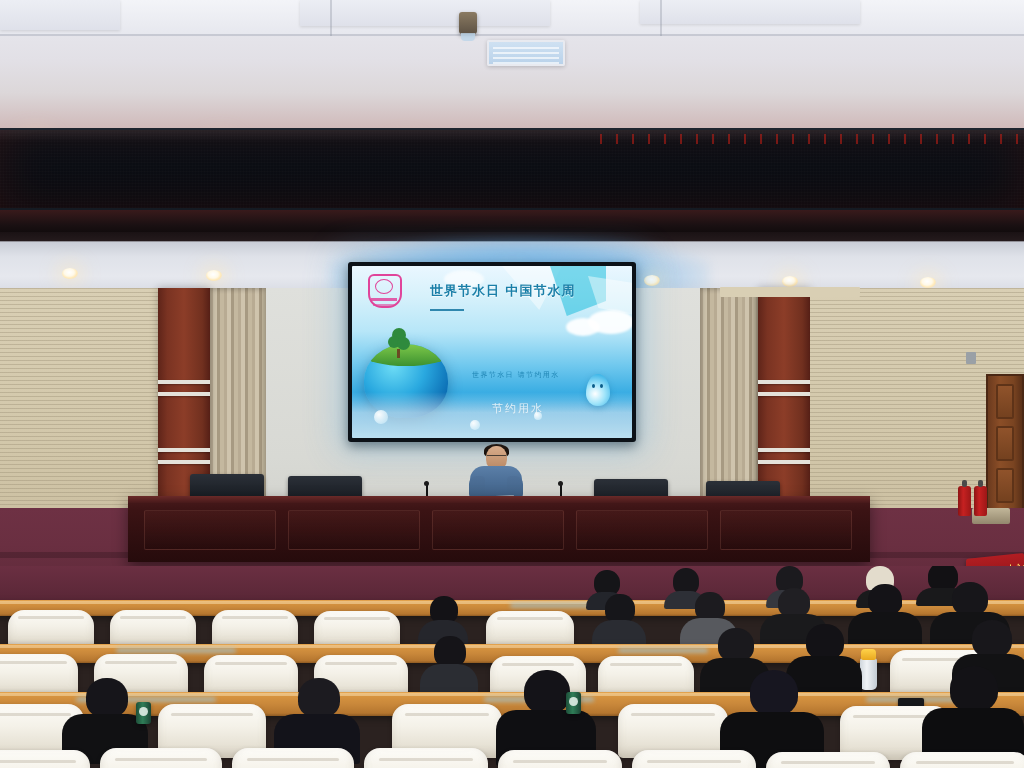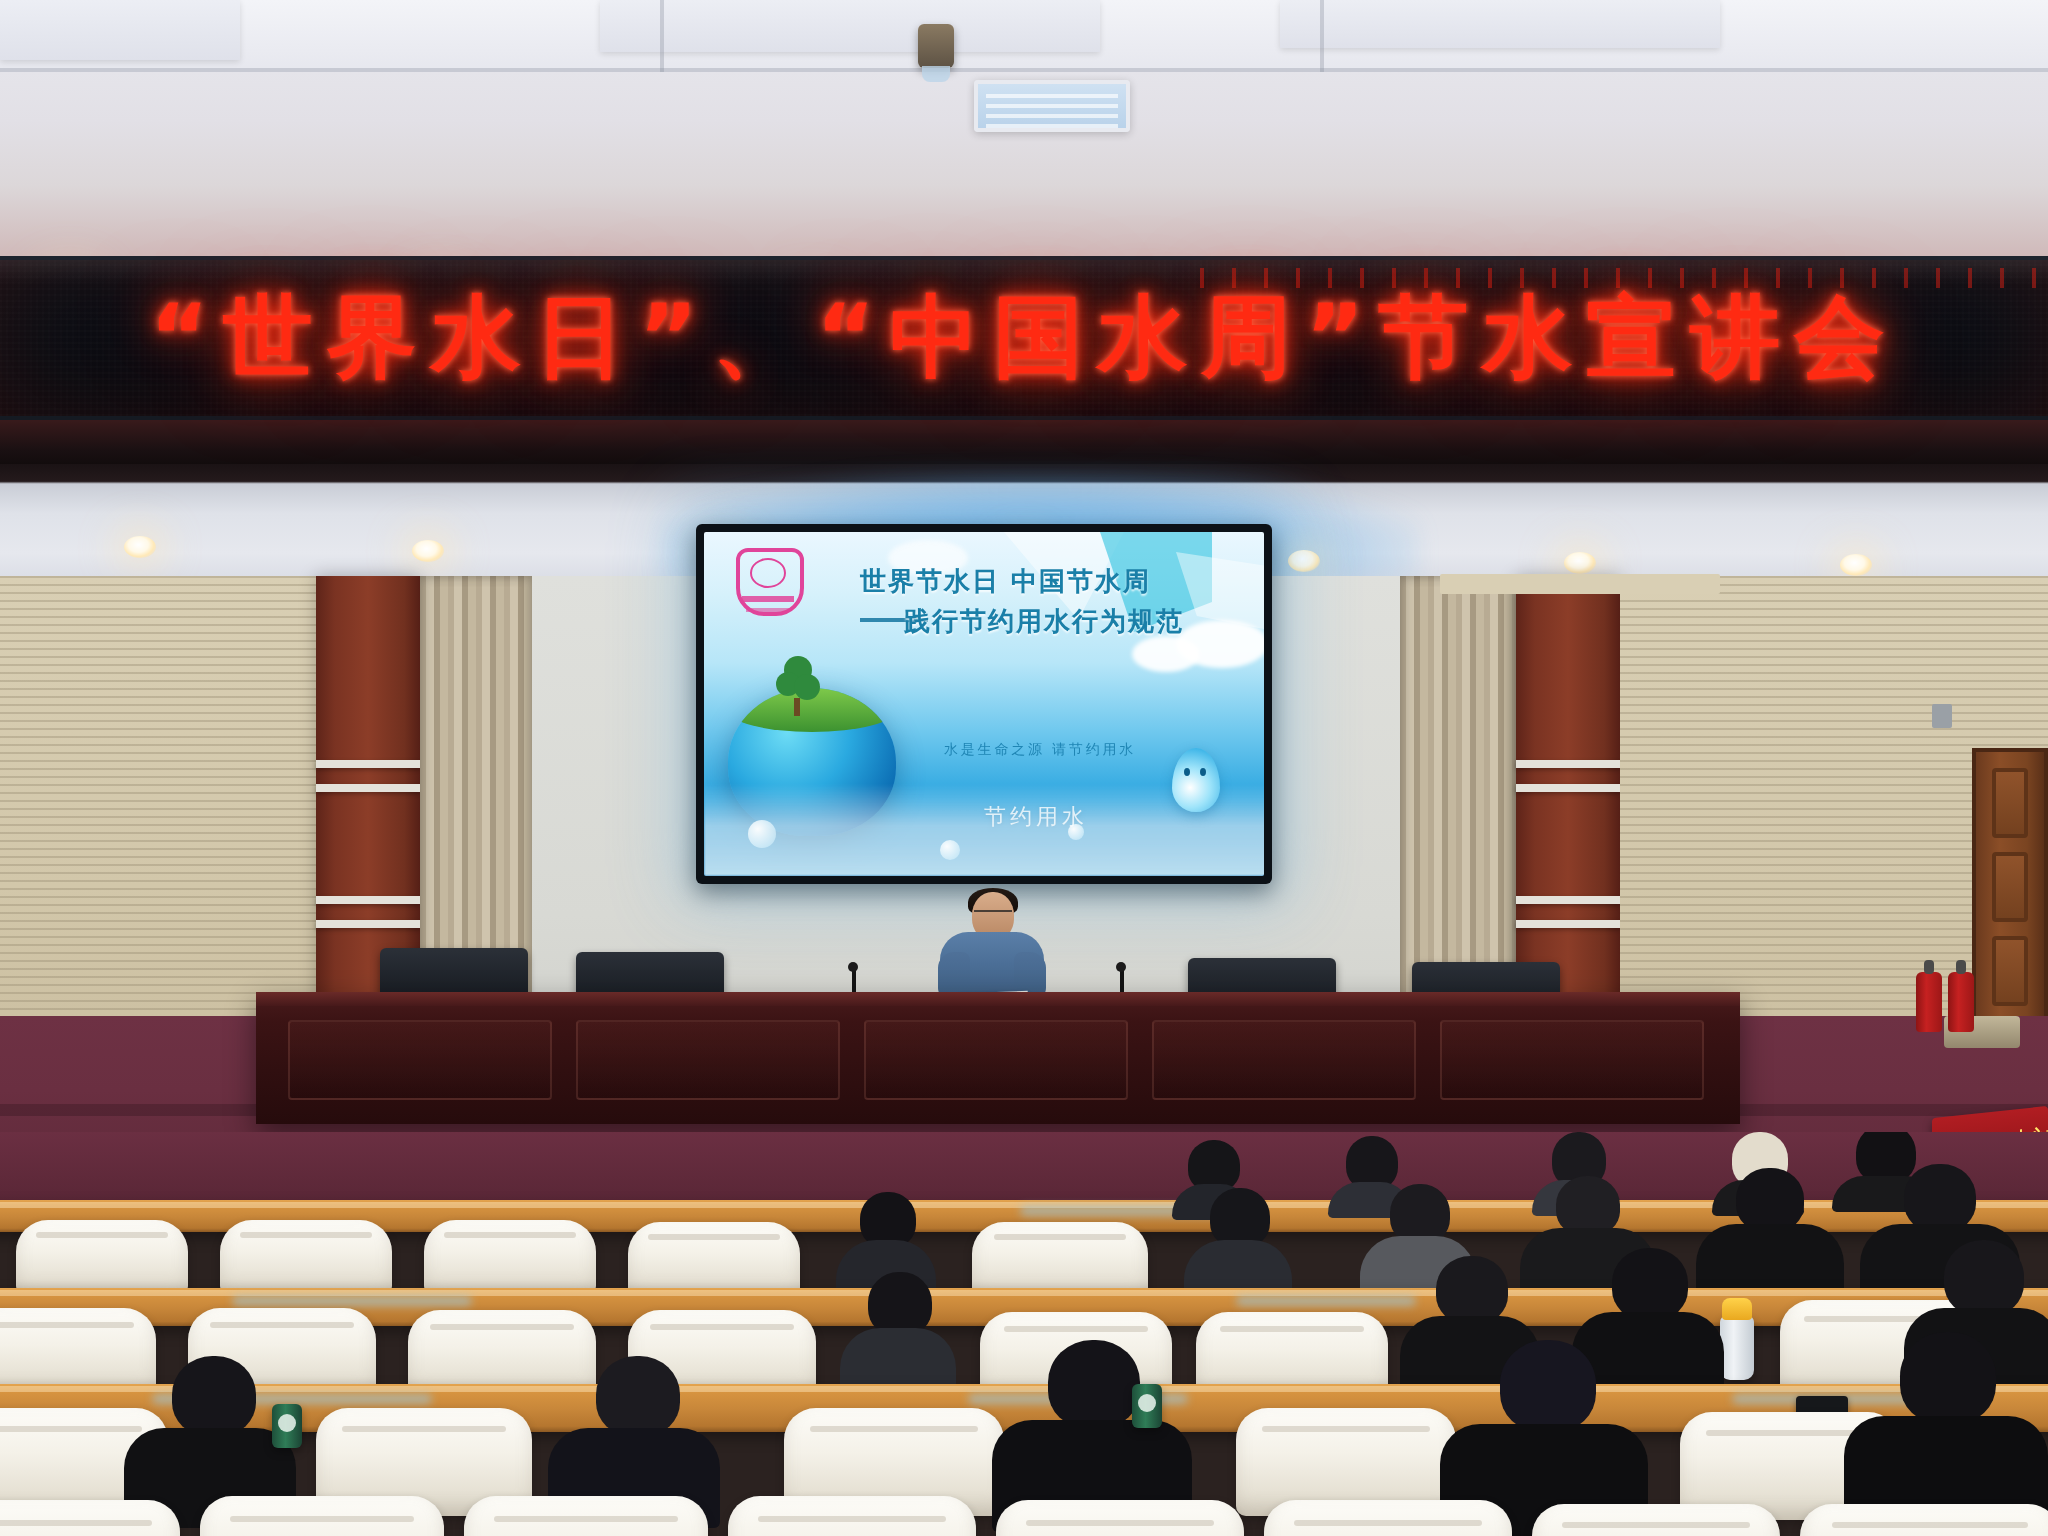--- a/index.html
+++ b/index.html
@@ -225,21 +225,20 @@
     <div class="dlight" style="left:396px;top:150px;"></div>
     <div class="dlight" style="left:575px;top:155px;"></div>
     <div class="dlight" style="left:753px;top:158px;"></div>
     <div class="dlight" style="left:928px;top:161px;"></div>
   </div>
 
   <div class="banner">
     <div class="bg-grid"></div>
     <div class="banner-sheen"></div>
     <div class="banner-dots"></div>
-    <div class="banner-text">“世界水日”、“中国水周”节水宣讲会</div>
   </div>
 
   <div class="soffit"></div>
   <div class="soffit-glow"></div>
   <div class="dlight sm" style="left:62px;top:268px;"></div>
   <div class="dlight sm" style="left:206px;top:270px;"></div>
   <div class="dlight sm" style="left:354px;top:272px;"></div>
   <div class="dlight sm" style="left:504px;top:274px;"></div>
   <div class="dlight sm" style="left:644px;top:275px;"></div>
   <div class="dlight sm" style="left:782px;top:276px;"></div>
@@ -286,22 +285,21 @@
 
       <div class="sc-logo">
         <div class="shield"></div>
           <div class="inner"></div>
           <div class="bar"></div>
           <div class="bar2"></div>
       </div>
 
       <div class="sc-title">世界节水日  中国节水周</div>
       <div class="sc-dash"></div>
-      <div class="sc-title2">践行节约用水行为规范</div>
-      <div class="sc-small">水是生命之源   请节约用水</div>
+      <div class="sc-small">世界节水日   请节约用水</div>
       <div class="sc-wm">节约用水</div>
 
       <div class="globe">
         <div class="grass"></div>
       </div>
       <div class="tree">
         <div class="c" style="left:4px;top:0;width:14px;height:14px;"></div>
         <div class="c" style="left:0;top:8px;width:12px;height:12px;"></div>
         <div class="c" style="left:9px;top:9px;width:13px;height:13px;"></div>
         <div class="t"></div>

